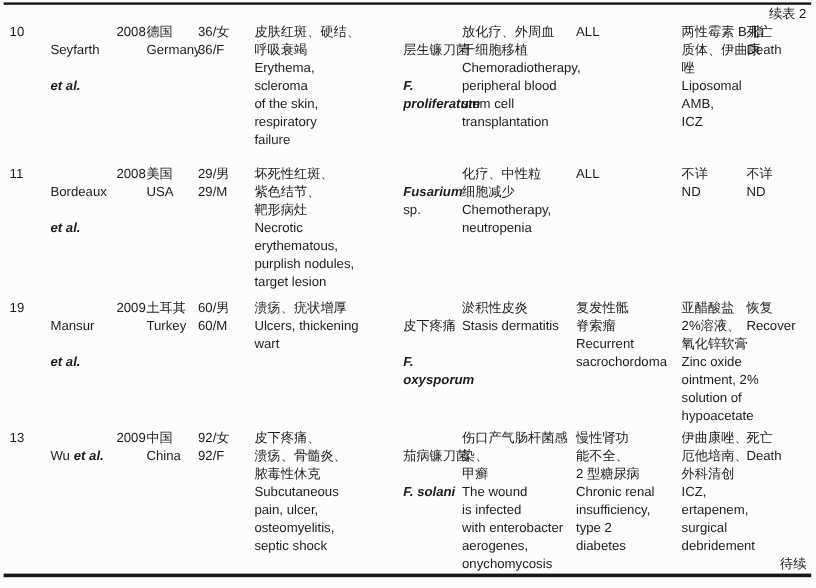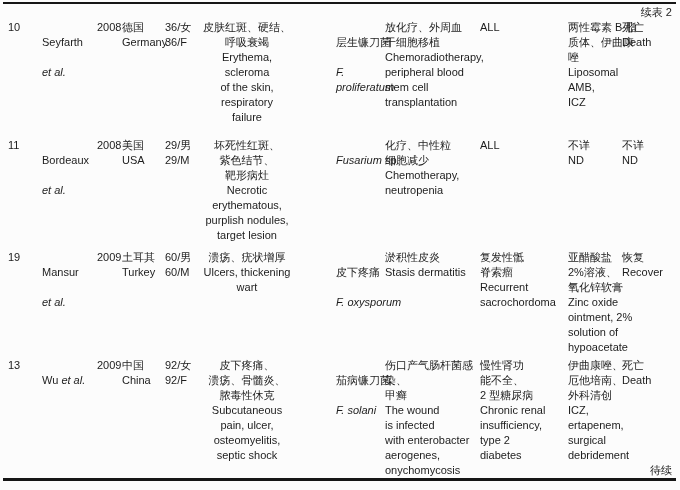--- a/index.html
+++ b/index.html
@@ -10,27 +10,27 @@
     font-size:11px;line-height:15px;
   }
   .rule{position:absolute;left:3px;right:4px;background:#161616;}
   .rule-top{top:2px;height:2px;}
   .rule-bottom{top:478px;height:3px;}
   .corner-label{position:absolute;right:8px;white-space:nowrap;}
   .caption{top:5px;}
   .tbc{top:463px;}
   .row{position:absolute;left:0;width:680px;}
   .cell{position:absolute;top:0;white-space:pre-line;}
-  .it{font-style:italic;}
+  .it{font-style:italic;font-weight:bold;}
   .c-no{left:8px;width:30px;}
   .c-author{left:42px;width:54px;}
   .c-year{left:97px;width:25px;}
   .c-country{left:122px;width:42px;}
   .c-agesex{left:165px;width:44px;}
-  .c-clinical{left:194px;width:106px;text-align:center;}
+  .c-clinical{left:212px;width:106px;}
   .c-fungus{left:336px;width:66px;}
   .c-predisposing{left:385px;width:94px;}
   .c-underlying{left:480px;width:66px;}
   .c-treatment{left:548px;width:72px;margin-left:20px;}
   .c-outcome{left:622px;width:54px;}
 </style>
 </head>
 <body>
 
 <div class="page">

